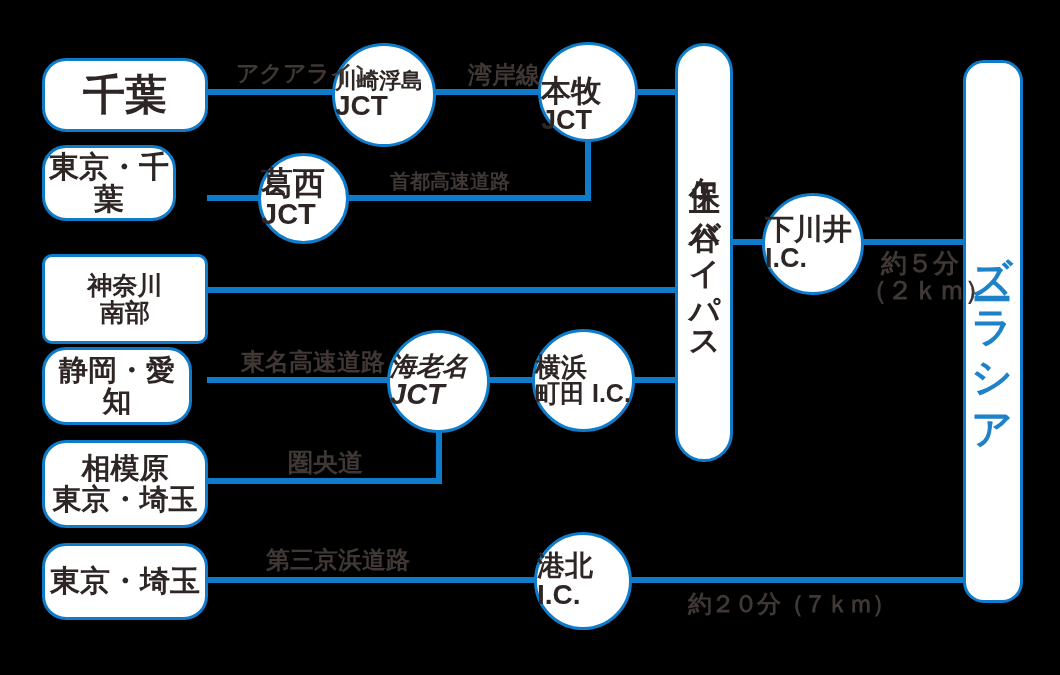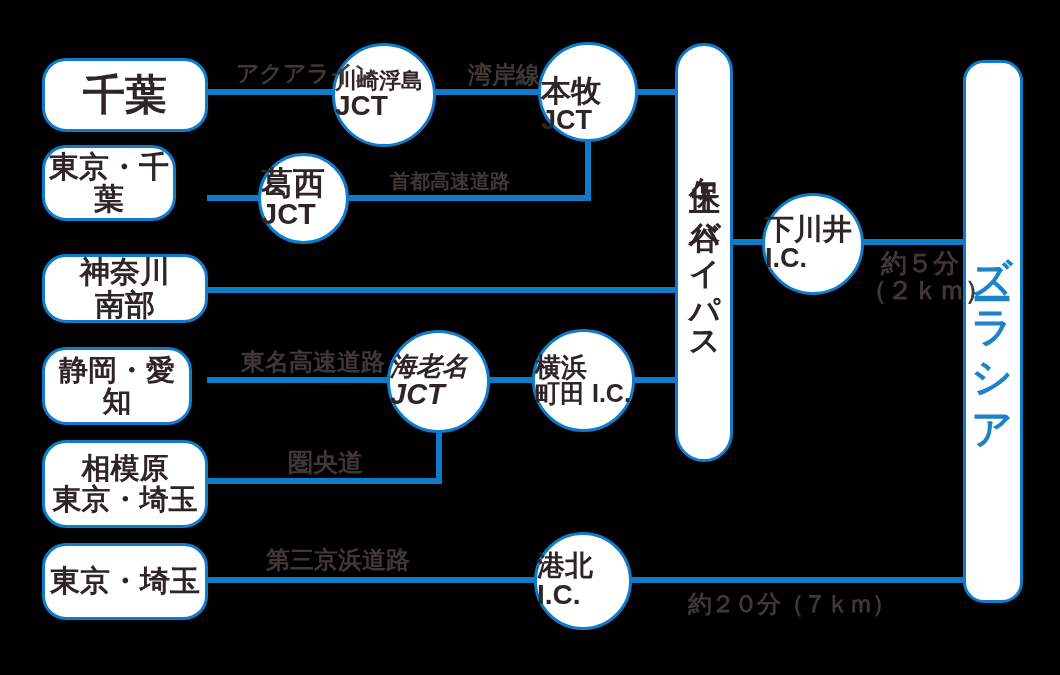--- a/index.html
+++ b/index.html
@@ -26,21 +26,21 @@
   #ln-daisan{left:207px;top:577px;width:757px;}
   #ln-shimokawai{left:732px;top:239px;width:232px;}
 
   
   .obox{position:absolute;z-index:2;background:var(--node-bg);
         border:3px solid var(--line);border-radius:24px;
         display:flex;flex-direction:column;align-items:center;justify-content:center;
         color:var(--node-text);font-weight:bold;text-align:center;line-height:1.08;}
   #b-chiba{left:42px;top:58px;width:166px;height:74px;font-size:42px;}
   #b-tokyo-chiba{left:42px;top:145px;width:134px;height:76px;font-size:30px;}
-  #b-kanagawa{left:42px;top:254px;width:166px;height:69px;font-size:30px;}
+  #b-kanagawa{left:42px;top:254px;width:166px;height:90px;font-size:25px;border-radius:10px;}
   #b-shizuoka{left:42px;top:347px;width:150px;height:78px;font-size:29px;}
   #b-sagamihara{left:42px;top:440px;width:166px;height:88px;font-size:29px;}
   #b-tokyo-saitama{left:42px;top:543px;width:166px;height:77px;font-size:30px;}
 
   
   .circle{position:absolute;z-index:2;background:var(--node-bg);
           border:3px solid var(--line);border-radius:50%;
           display:flex;flex-direction:column;align-items:flex-start;justify-content:center;
           color:var(--node-text);font-weight:bold;text-align:center;line-height:1.02;}
   #c-kawasaki{left:332px;top:43px;width:104px;height:104px;}

